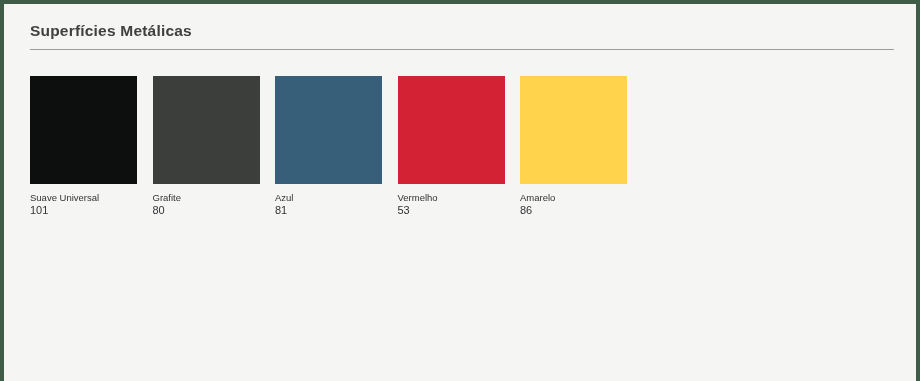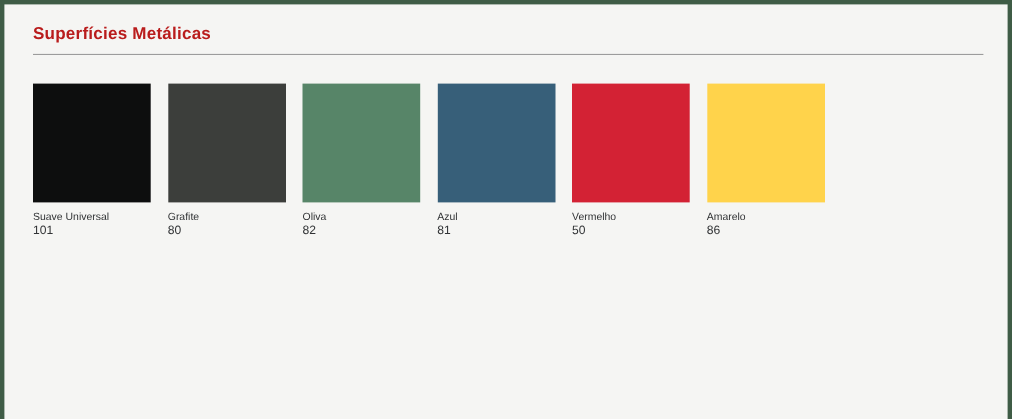--- a/index.html
+++ b/index.html
@@ -25,21 +25,21 @@
     border-right: 4px solid #3f5c46;
     border-bottom: 0;
   }
 
   .panel-title {
     position: absolute;
     left: 26px;
     top: 18px;
     font-size: 15.5px;
     font-weight: bold;
-    color: #b91c1c;
+    color: #404040;
     letter-spacing: 0.2px;
     white-space: nowrap;
   }
 
   .title-divider {
     position: absolute;
     left: 26px;
     top: 45px;
     width: 864px;
     height: 1px;
@@ -100,33 +100,28 @@
         <div class="swatch-chip" style="background: rgb(13, 14, 14);"></div>
         <div class="swatch-name">Suave Universal</div>
         <div class="swatch-code">101</div>
       </div>
       <div class="swatch-cell">
         <div class="swatch-chip" style="background: rgb(60, 62, 59);"></div>
         <div class="swatch-name">Grafite</div>
         <div class="swatch-code">80</div>
       </div>
       <div class="swatch-cell">
-        <div class="swatch-chip" style="background: rgb(87, 133, 104);"></div>
-        <div class="swatch-name">Oliva</div>
-        <div class="swatch-code">82</div>
-      </div>
-      <div class="swatch-cell">
         <div class="swatch-chip" style="background: rgb(55, 95, 121);"></div>
         <div class="swatch-name">Azul</div>
         <div class="swatch-code">81</div>
       </div>
       <div class="swatch-cell">
         <div class="swatch-chip" style="background: rgb(211, 34, 52);"></div>
         <div class="swatch-name">Vermelho</div>
-        <div class="swatch-code">50</div>
+        <div class="swatch-code">53</div>
       </div>
       <div class="swatch-cell">
         <div class="swatch-chip" style="background: rgb(255, 211, 75);"></div>
         <div class="swatch-name">Amarelo</div>
         <div class="swatch-code">86</div>
       </div>
     </div>
 
 </div>
 

